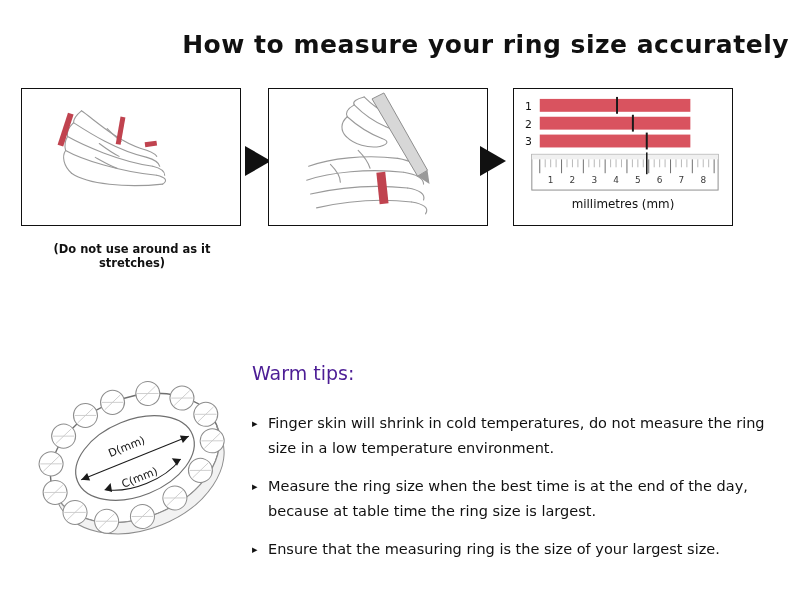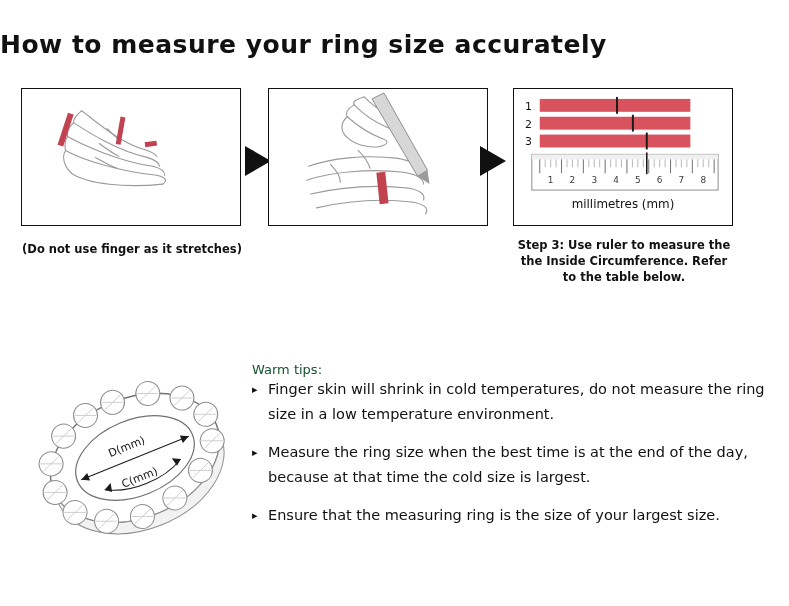--- a/index.html
+++ b/index.html
@@ -15,21 +15,21 @@
     color: #1a1a1a;
     position: relative;
   }
 
   
   .title {
     position: absolute;
     top: 30px;
     left: 0;
     width: 789px;
-    text-align: left;
+    text-align: right;
     font-size: 25px;
     font-weight: 600;
     letter-spacing: 0.5px;
     color: #111111;
   }
 
   
   .steps {
     position: absolute;
     top: 88px;
@@ -113,23 +113,23 @@
     width: 220px;
     height: 200px;
   }
   .tips {
     position: absolute;
     left: 252px;
     top: 14px;
     width: 520px;
   }
   .tips-title {
-    font-size: 13px;
-    color: #14532d;
-    margin-bottom: 0;
+    font-size: 19px;
+    color: #4c1d95;
+    margin-bottom: 27px;
     font-weight: 500;
   }
   .tip {
     display: flex;
     align-items: flex-start;
     margin-bottom: 13px;
     font-size: 14.5px;
     line-height: 25px;
     color: #111;
   }
@@ -176,21 +176,21 @@
           <path d="M78 55 C86 61 92 65 98 68"></path>
           <path d="M74 69 C83 74 90 78 96 80"></path>
         </g>
         <g fill="#c0434f">
           <rect x="41" y="24" width="6" height="34" transform="rotate(18 44 41)"></rect>
           <rect x="97" y="28" width="5" height="28" transform="rotate(10 99 42)"></rect>
           <rect x="124" y="53" width="12" height="5" transform="rotate(-8 130 55)"></rect>
         </g>
       </svg>
     </div>
-    <div class="step-note">(Do not use finger as it stretches)</div>
+    <div class="step-note">(Do not use around as it stretches)</div>
   </div>
 
   <div class="arrow arrow-1"></div>
 
   <div class="step step-2">
     <div class="panel">
       <svg class="hand-svg" viewBox="0 0 220 138">
         <g fill="none" stroke="#9a9a9a" stroke-width="1.1" stroke-linecap="round">
 
           <path d="M96 8 C104 16 112 22 120 25"></path>
@@ -300,24 +300,20 @@
             <text x="147" y="95">6</text>
             <text x="169" y="95">7</text>
             <text x="191" y="95">8</text>
           </g>
 
           <line x1="134" y1="64" x2="134" y2="86" stroke="#1a1a1a" stroke-width="1.6"></line>
         </g>
         <text x="110" y="120" font-family="DejaVu Sans" font-size="12" fill="#111" text-anchor="middle">millimetres (mm)</text>
       </svg>
     </div>
-    <div class="step-caption">
-      <span class="lead">Step 3:</span>
-      <span class="normal">Use ruler to measure the the </span><span class="lead">Inside Circumference</span><span class="normal">. Refer to the table below.</span>
-    </div>
   </div>
 </div>
 
 <div class="lower">
 
   <div class="ring-art">
     <svg viewBox="0 0 220 200" width="220" height="200">
       <g transform="rotate(-22 110 100)">
 
         <ellipse cx="110" cy="100" rx="88" ry="60" fill="#ffffff" stroke="#6f6f6f" stroke-width="1.4"></ellipse>
@@ -376,21 +372,21 @@
   <div class="tips">
     <div class="tips-title">Warm tips:</div>
 
     <div class="tip">
       <span class="tip-bullet">▸</span>
       <span class="tip-text">Finger skin will shrink in cold temperatures, do not measure the ring size in a low temperature environment.</span>
     </div>
 
     <div class="tip">
       <span class="tip-bullet">▸</span>
-      <span class="tip-text">Measure the ring size when the best time is at the end of the day, because at that time the cold size is largest.</span>
+      <span class="tip-text">Measure the ring size when the best time is at the end of the day, because at table time the ring size is largest.</span>
     </div>
 
     <div class="tip">
       <span class="tip-bullet">▸</span>
       <span class="tip-text">Ensure that the measuring ring is the size of your largest size.</span>
     </div>
   </div>
 </div>
 
 </body></html>

